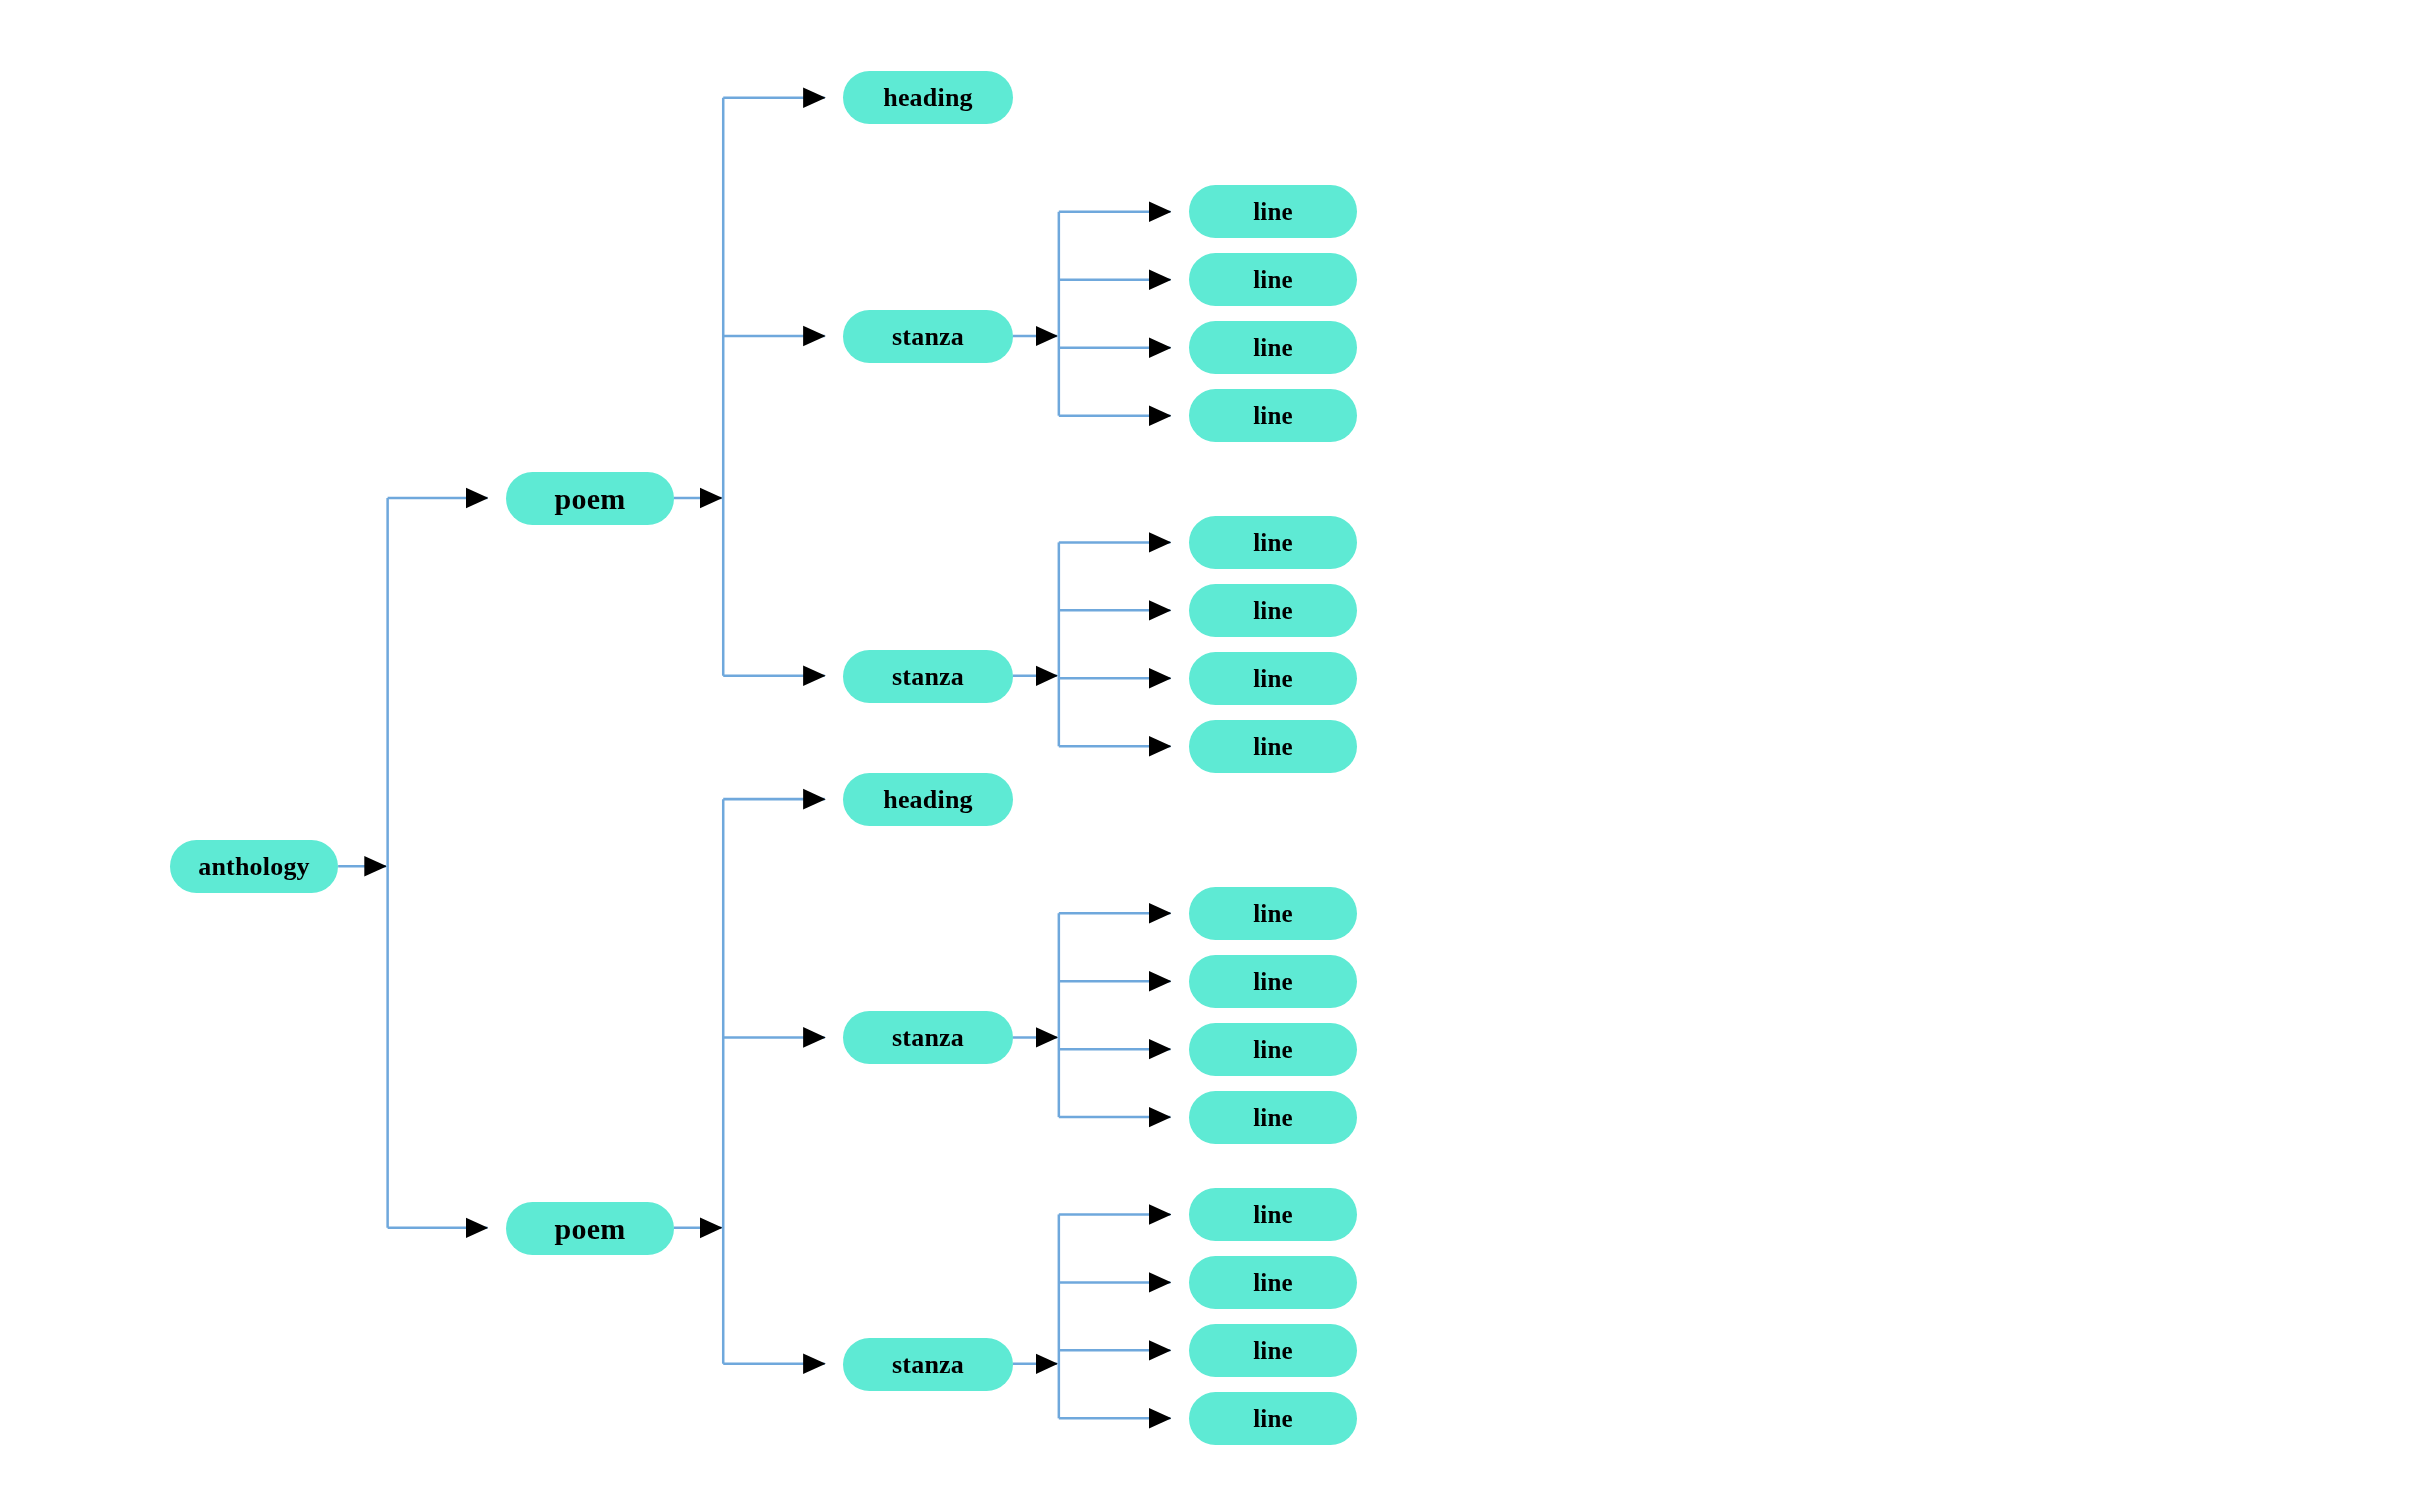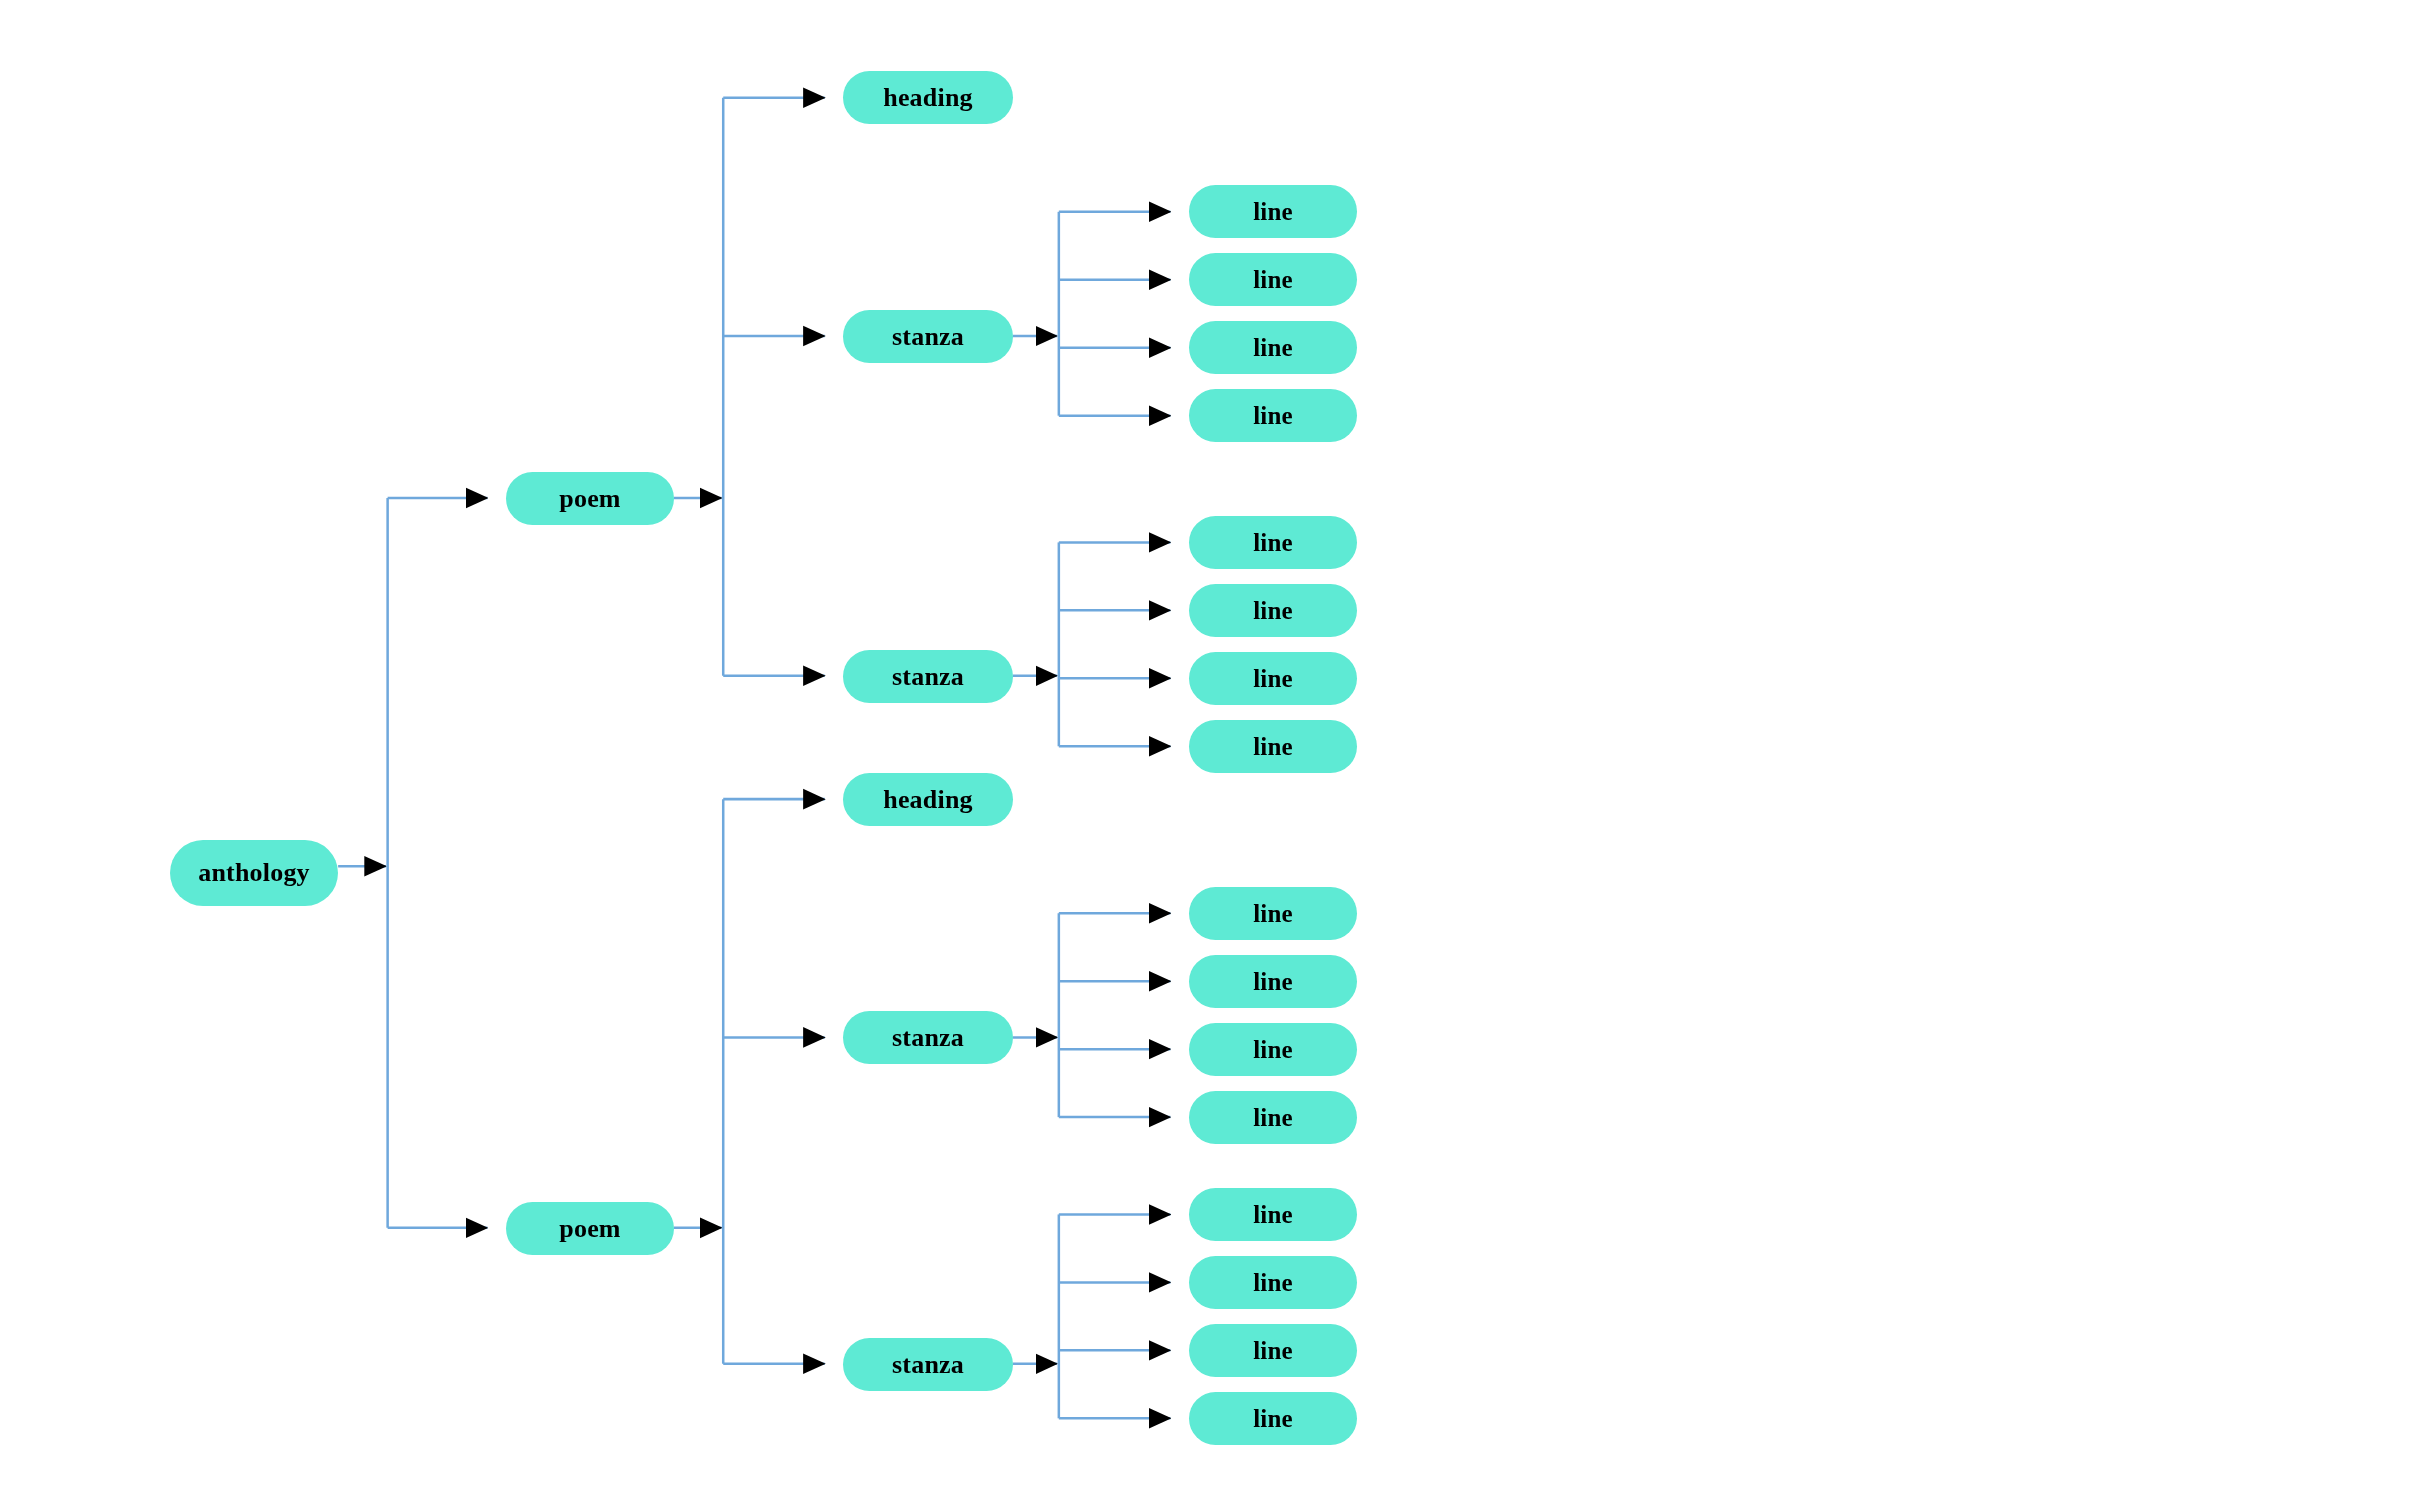--- a/index.html
+++ b/index.html
@@ -34,21 +34,21 @@
     background: #5eead4;
     border-radius: 838px;
     color: #000000;
     font-weight: bold;
     font-family: "Liberation Serif", "DejaVu Serif", serif;
     letter-spacing: 0.2px;
     white-space: nowrap;
     user-select: none;
   }
   .node.root  { font-size: 26px; }
-  .node.lvl1  { font-size: 26px; }
+  .node.lvl1  { font-size: 30px; }
   .node.lvl2  { font-size: 26px; }
   .node.lvl3  { font-size: 25px; }
 </style>
 </head>
 <body>
 
 <div id="canvas">
 
   <svg id="edges" viewBox="0 0 2876 1800" xmlns="http://www.w3.org/2000/svg">
     <defs>
@@ -92,21 +92,21 @@
         <path d="M1207,1625 L1260,1625" marker-end="url(#arrow)"></path>
         <path d="M1262,1447 L1262,1690"></path>
         <path d="M1262,1447 L1395,1447" marker-end="url(#arrow)"></path>
         <path d="M1262,1528 L1395,1528" marker-end="url(#arrow)"></path>
         <path d="M1262,1609 L1395,1609" marker-end="url(#arrow)"></path>
         <path d="M1262,1690 L1395,1690" marker-end="url(#arrow)"></path>
       </g>
   </svg>
 
   <div id="node-layer">
-      <div class="node root" style="left: 170px; top: 840px; width: 168px; height: 66px;">
+      <div class="node root" style="left: 170px; top: 840px; width: 168px; height: 53px;">
         <span>anthology</span>
       </div>
       <div class="node lvl1" style="left: 506px; top: 472px; width: 168px; height: 53px;">
         <span>poem</span>
       </div>
       <div class="node lvl2" style="left: 843px; top: 71px; width: 170px; height: 53px;">
         <span>heading</span>
       </div>
       <div class="node lvl2" style="left: 843px; top: 310px; width: 170px; height: 53px;">
         <span>stanza</span>

